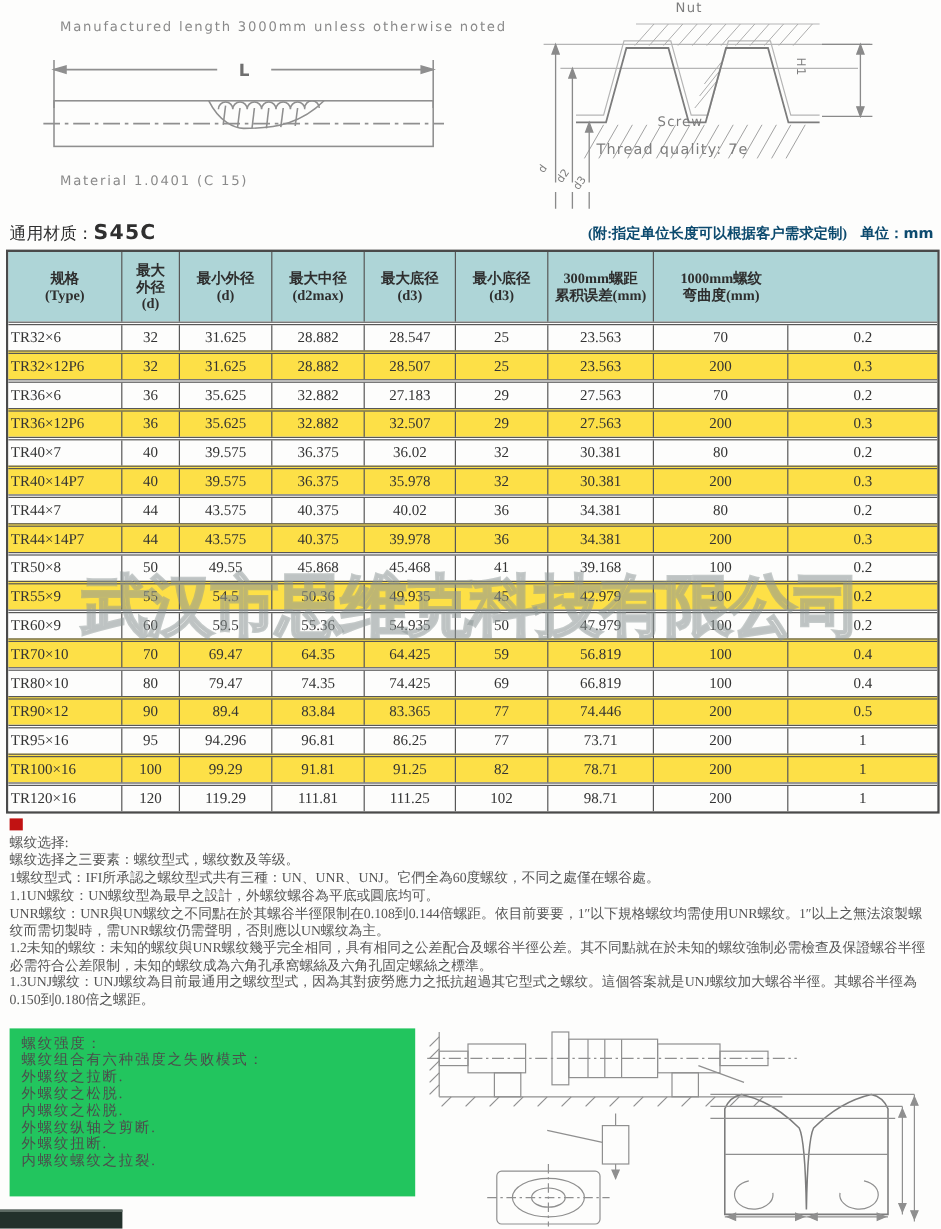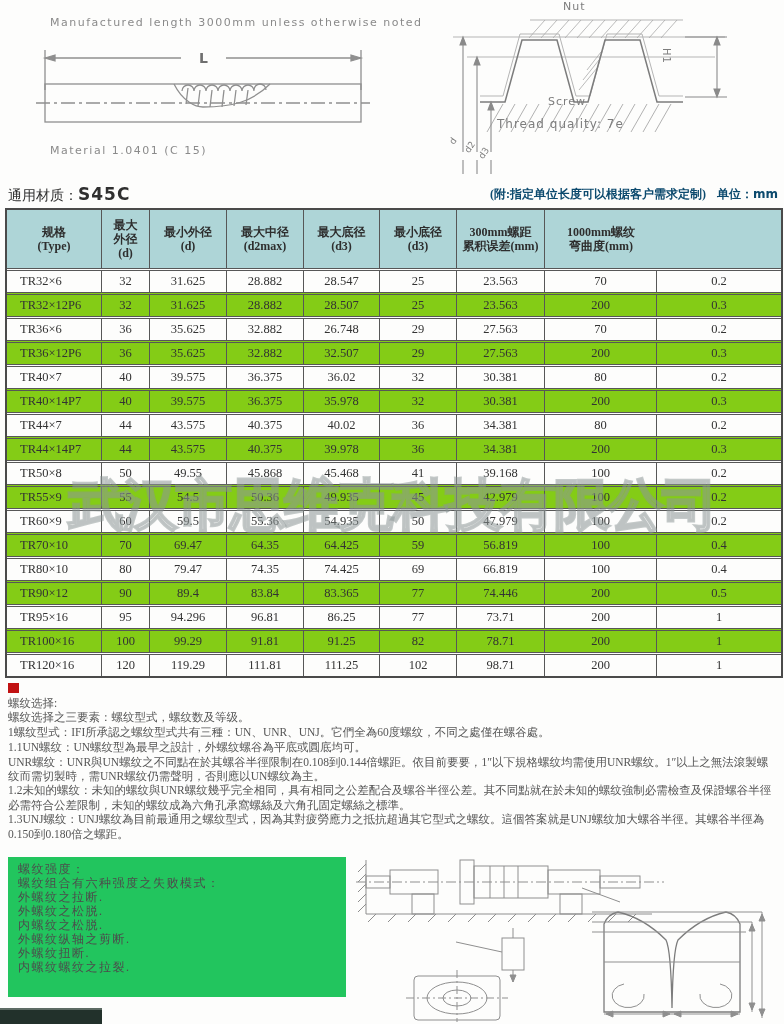--- a/index.html
+++ b/index.html
@@ -20,25 +20,25 @@
   .meta-right .unit{font-family:"DejaVu Sans",sans-serif;font-weight:bold;}
 
   
   .tbl{border:2px solid #4a4a4a;width:774px;background:#fdfdfc;}
   .thead,.trow{display:grid;grid-template-columns:95px 48px 77px 77px 76px 77px 88px 112px auto;}
   .thead{height:58px;background:#aed5d7;}
   .hcell{border-right:1px solid #575757;display:flex;align-items:center;justify-content:center;
          text-align:center;font-weight:bold;font-size:12px;line-height:14px;white-space:pre-line;color:#2e2e2e;}
   .hcell:last-child{border-right:none;}
   .trow{height:21px;border-top:3px double #575757;background:#fdfdfc;}
-  .trow.alt{background:#84cc16;}
+  .trow.alt{background:#fde047;}
   .cell{border-right:1px solid #575757;display:flex;align-items:center;justify-content:center;
         font-size:12.5px;color:#333;overflow:hidden;}
   .cell:last-child{border-right:none;}
-  .cell.type{justify-content:flex-start;padding-left:13px;}
+  .cell.type{justify-content:flex-start;padding-left:2px;}
 
   
   .notes{font-size:11.5px;line-height:14.2px;color:#555;}
   .notes .blk{margin:0 0 0.5px 0;}
   .bullet{display:inline-block;width:11px;height:10px;background:#c11212;margin-right:8px;vertical-align:-1px;}
 
   
   .strength{background:#22c55e;padding:5px 10px;width:318px;height:130px;
             font-size:12px;line-height:14px;color:#4c4c4c;letter-spacing:1.5px;}
 
@@ -208,21 +208,21 @@
           <div class="cell">25</div>
           <div class="cell">23.563</div>
           <div class="cell">200</div>
           <div class="cell">0.3</div>
         </div>
         <div class="trow">
           <div class="cell type">TR36×6</div>
           <div class="cell">36</div>
           <div class="cell">35.625</div>
           <div class="cell">32.882</div>
-          <div class="cell">26.748</div>
+          <div class="cell">27.183</div>
           <div class="cell">29</div>
           <div class="cell">27.563</div>
           <div class="cell">70</div>
           <div class="cell">0.2</div>
         </div>
         <div class="trow alt">
           <div class="cell type">TR36×12P6</div>
           <div class="cell">36</div>
           <div class="cell">35.625</div>
           <div class="cell">32.882</div>

